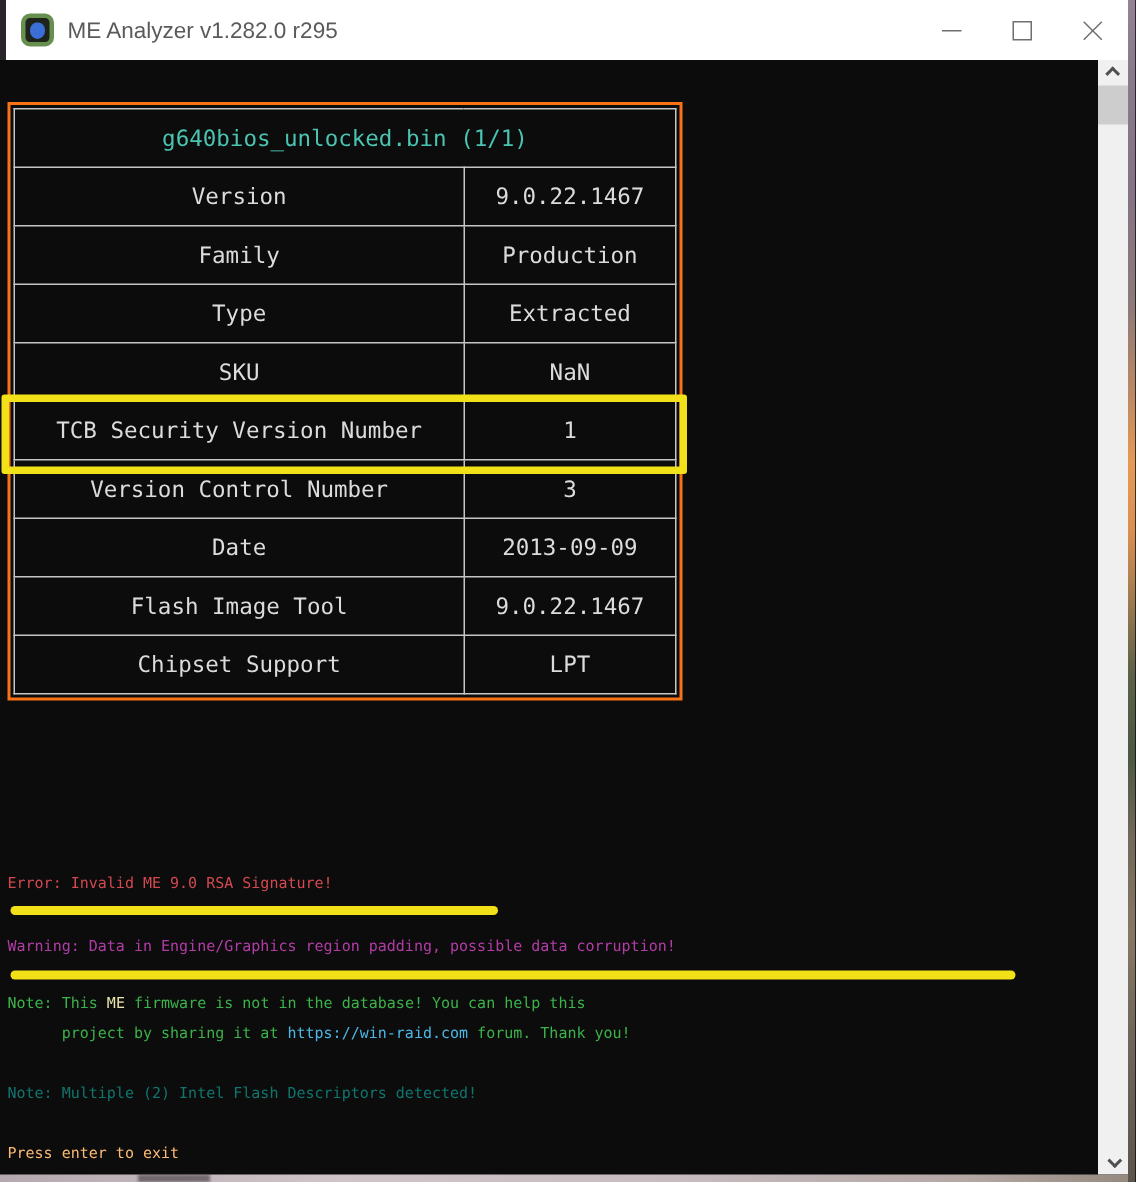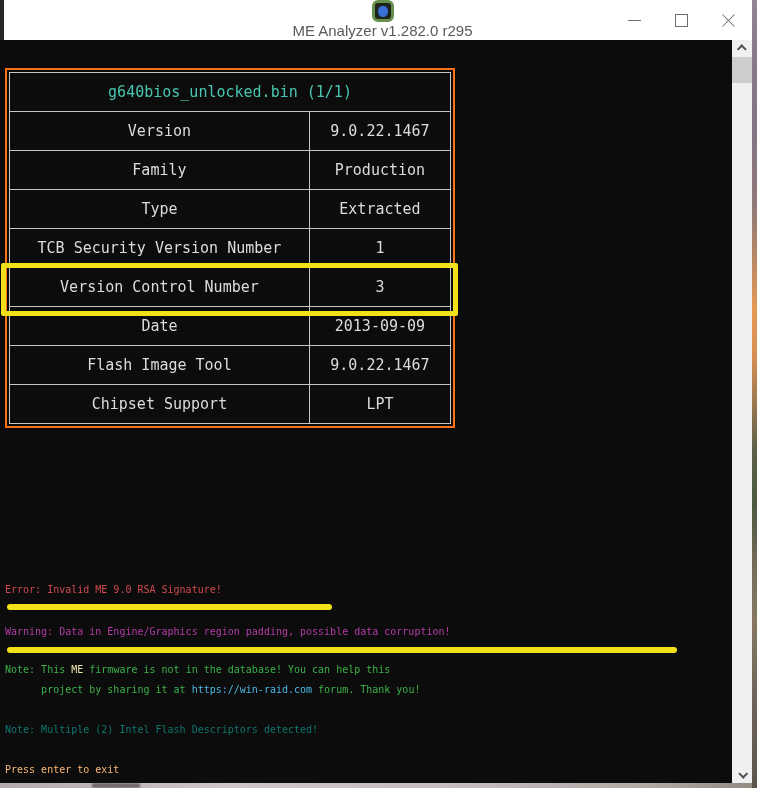--- a/index.html
+++ b/index.html
@@ -4,21 +4,21 @@
 <style>
   * { margin:0; padding:0; box-sizing:border-box; }
   html,body { width:757px; height:788px; }
   body {
     position:relative; overflow:hidden; background:#0c0c0c;
     font-family:"DejaVu Sans Mono","Liberation Mono",monospace;
   }
 
   
   .titlebar { position:absolute; left:4px; top:0; width:748px; height:40px;
-    background:#ffffff; display:flex; align-items:center;flex-direction:column; }
+    background:#ffffff; display:flex; align-items:center; }
   .titlebar-left-sliver { position:absolute; left:0; top:0; width:4px; height:40px; background:#28242a; }
   .app-icon { width:22px; height:22px; margin-left:10px; border-radius:6px;
     background:#1e241c; border:3px solid #67904e; display:flex; align-items:center; justify-content:center; }
   .app-icon .core { width:10px; height:11px; background:#3a6fd8; border-radius:45% 45% 50% 50%; }
   .win-title { margin-left:9px; font-family:"Liberation Sans",sans-serif; font-size:15px; color:#5a5a5a; }
   .win-btns { position:absolute; right:0; top:0; height:40px; display:flex; }
   .win-btn { width:47px; height:40px; display:flex; align-items:center; justify-content:center; cursor:default; }
   .glyph-min { width:13px; height:0; border-top:1px solid #6f6f6f; }
   .glyph-max { width:13px; height:13px; border:1px solid #6f6f6f; background:transparent; }
   .glyph-close { position:relative; width:15px; height:15px; }
@@ -118,20 +118,24 @@
       </tr>
       <tr>
         <td>Family</td>
         <td>Production</td>
       </tr>
       <tr>
         <td>Type</td>
         <td>Extracted</td>
       </tr>
       <tr>
+        <td>SKU</td>
+        <td>NaN</td>
+      </tr>
+      <tr>
         <td>TCB Security Version Number</td>
         <td>1</td>
       </tr>
       <tr>
         <td>Version Control Number</td>
         <td>3</td>
       </tr>
       <tr>
         <td>Date</td>
         <td>2013-09-09</td>

